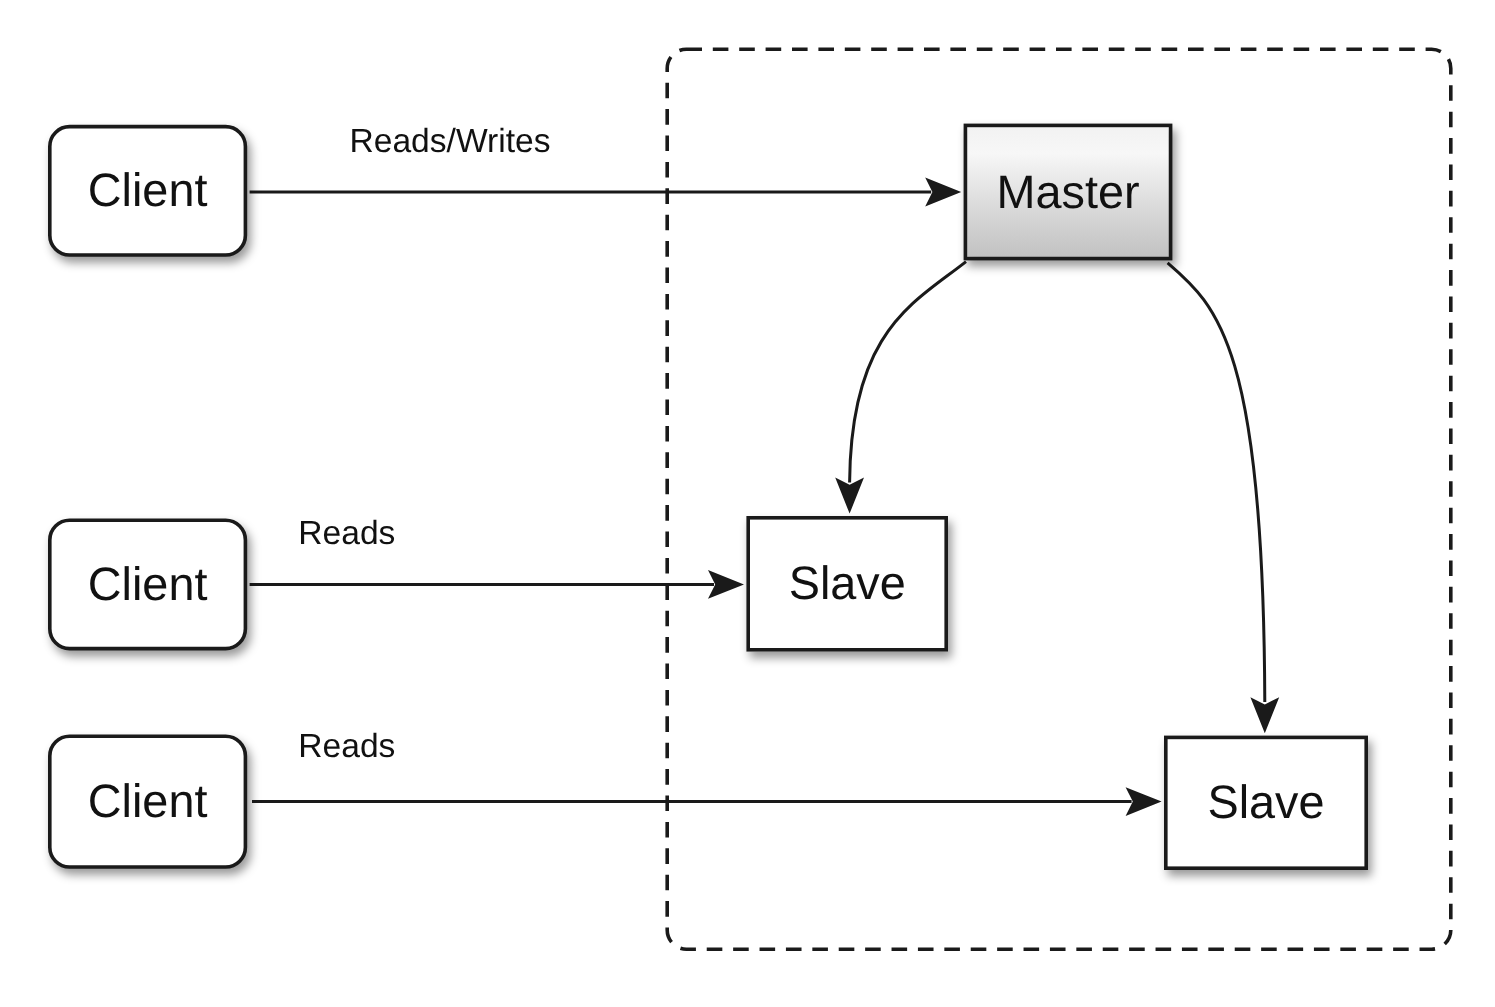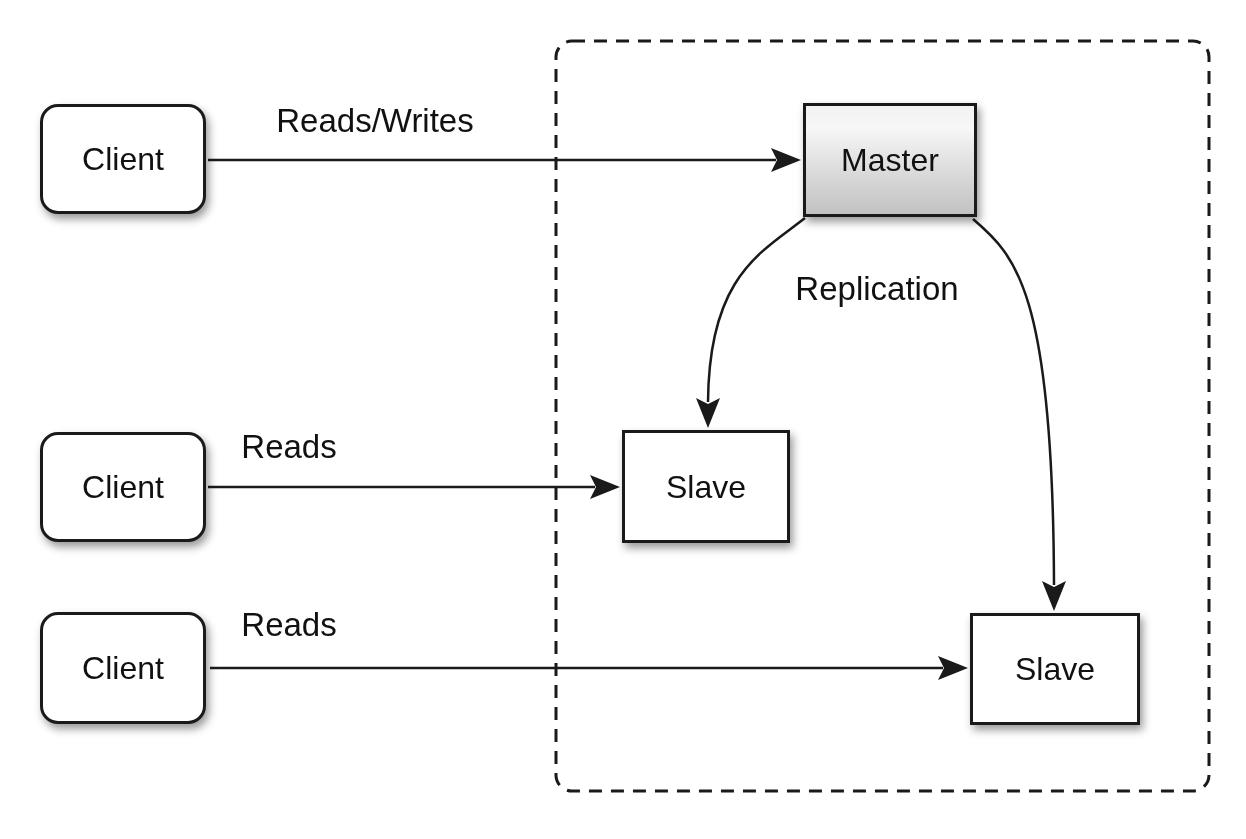--- a/index.html
+++ b/index.html
@@ -34,35 +34,35 @@
     stroke-dasharray: 13 9;
     fill: none;
   }
   .node {
     position: absolute;
     display: flex;
     align-items: center;
     justify-content: center;
     border: 3px solid var(--stroke);
     background: var(--node-fill);
-    font-size: 32px;
+    font-size: 39px;
     line-height: 1;
     filter: drop-shadow(3px 5px 4px rgba(0,0,0,0.40));
   }
   .node.rounded { border-radius: 18px; }
   .node.master {
     background: linear-gradient(180deg,
       var(--master-fill-top) 0%,
       #f7f7f7 20%,
       #d8d8d8 65%,
       var(--master-fill-bottom) 100%);
   }
   .edge-label {
     position: absolute;
-    font-size: 33px;
+    font-size: 28px;
     line-height: 1.1;
     white-space: nowrap;
     transform: translateX(-50%);
   }
   .node-label { pointer-events: none; }
 </style>
 </head>
 <body>
 
 <div class="canvas">
@@ -110,15 +110,14 @@
   <div class="node" style="left:970px; top:613px; width:170px; height:112px;">
     <span class="node-label">Slave</span>
   </div>
 
   <div class="edge-label" style="left:375px; top:103px;">Reads/Writes</div>
 
   <div class="edge-label" style="left:289px; top:429px;">Reads</div>
 
   <div class="edge-label" style="left:289px; top:607px;">Reads</div>
 
-  <div class="edge-label" style="left:877px; top:271px;">Replication</div>
 
 </div>
 
 </body></html>

